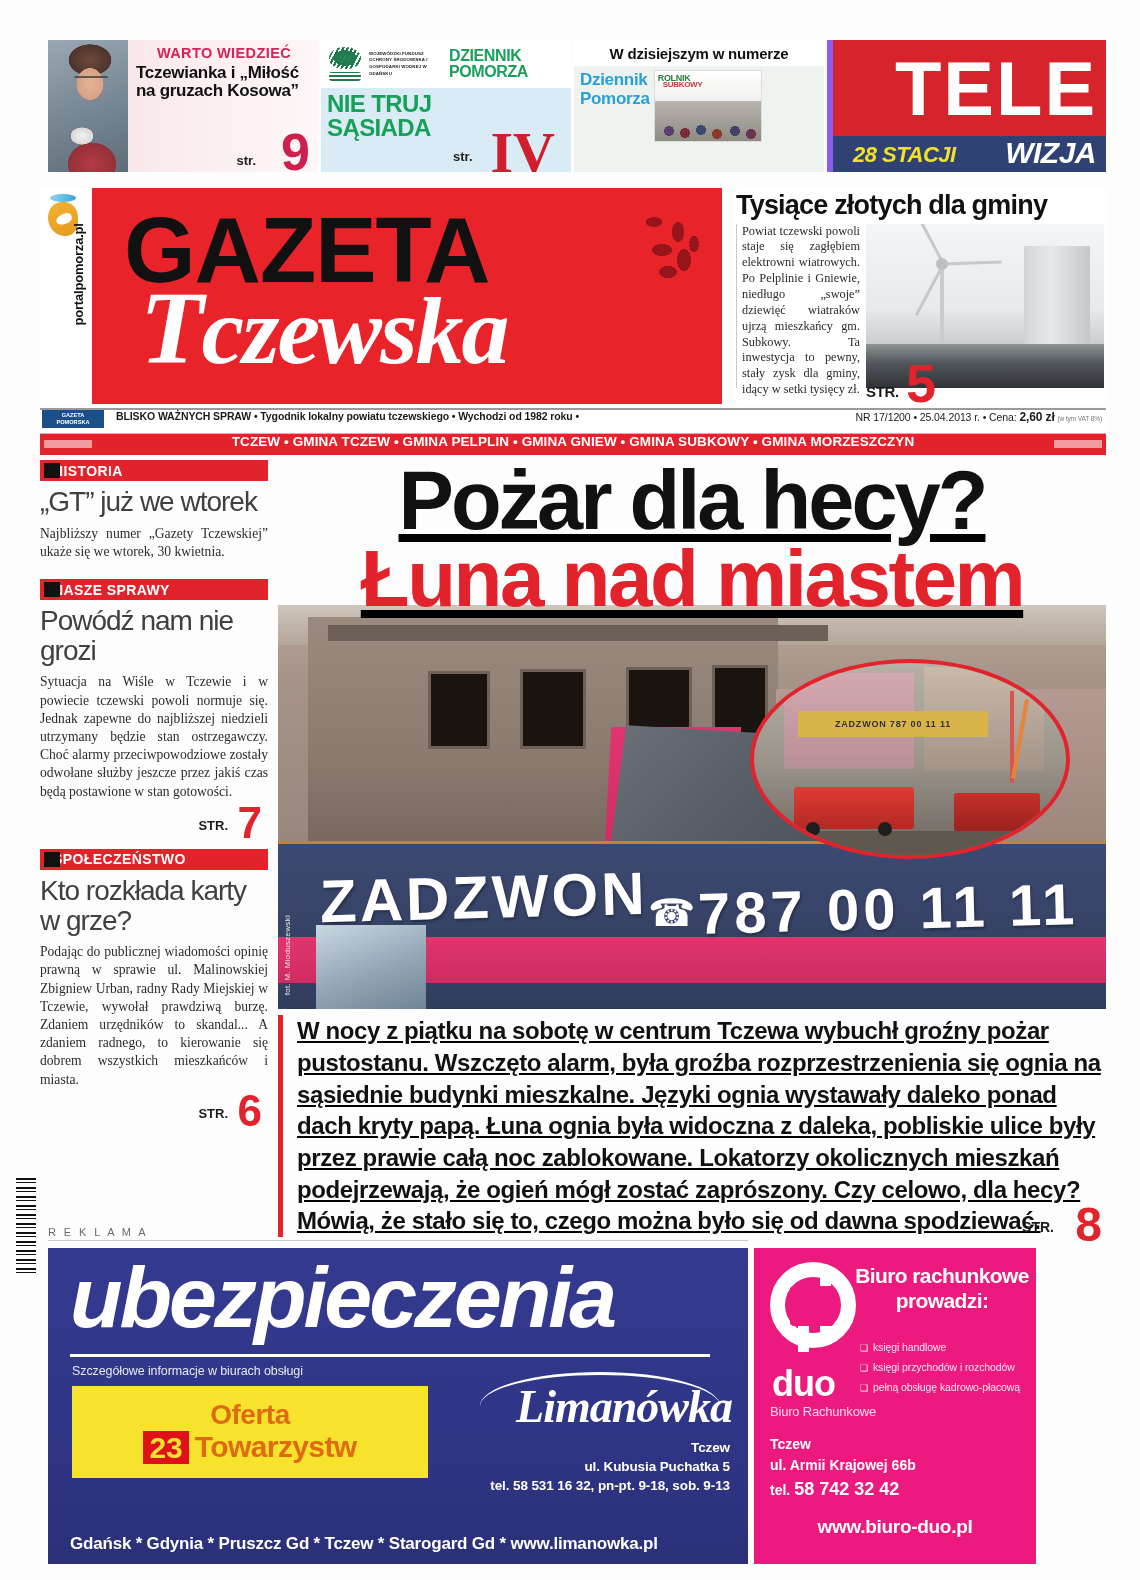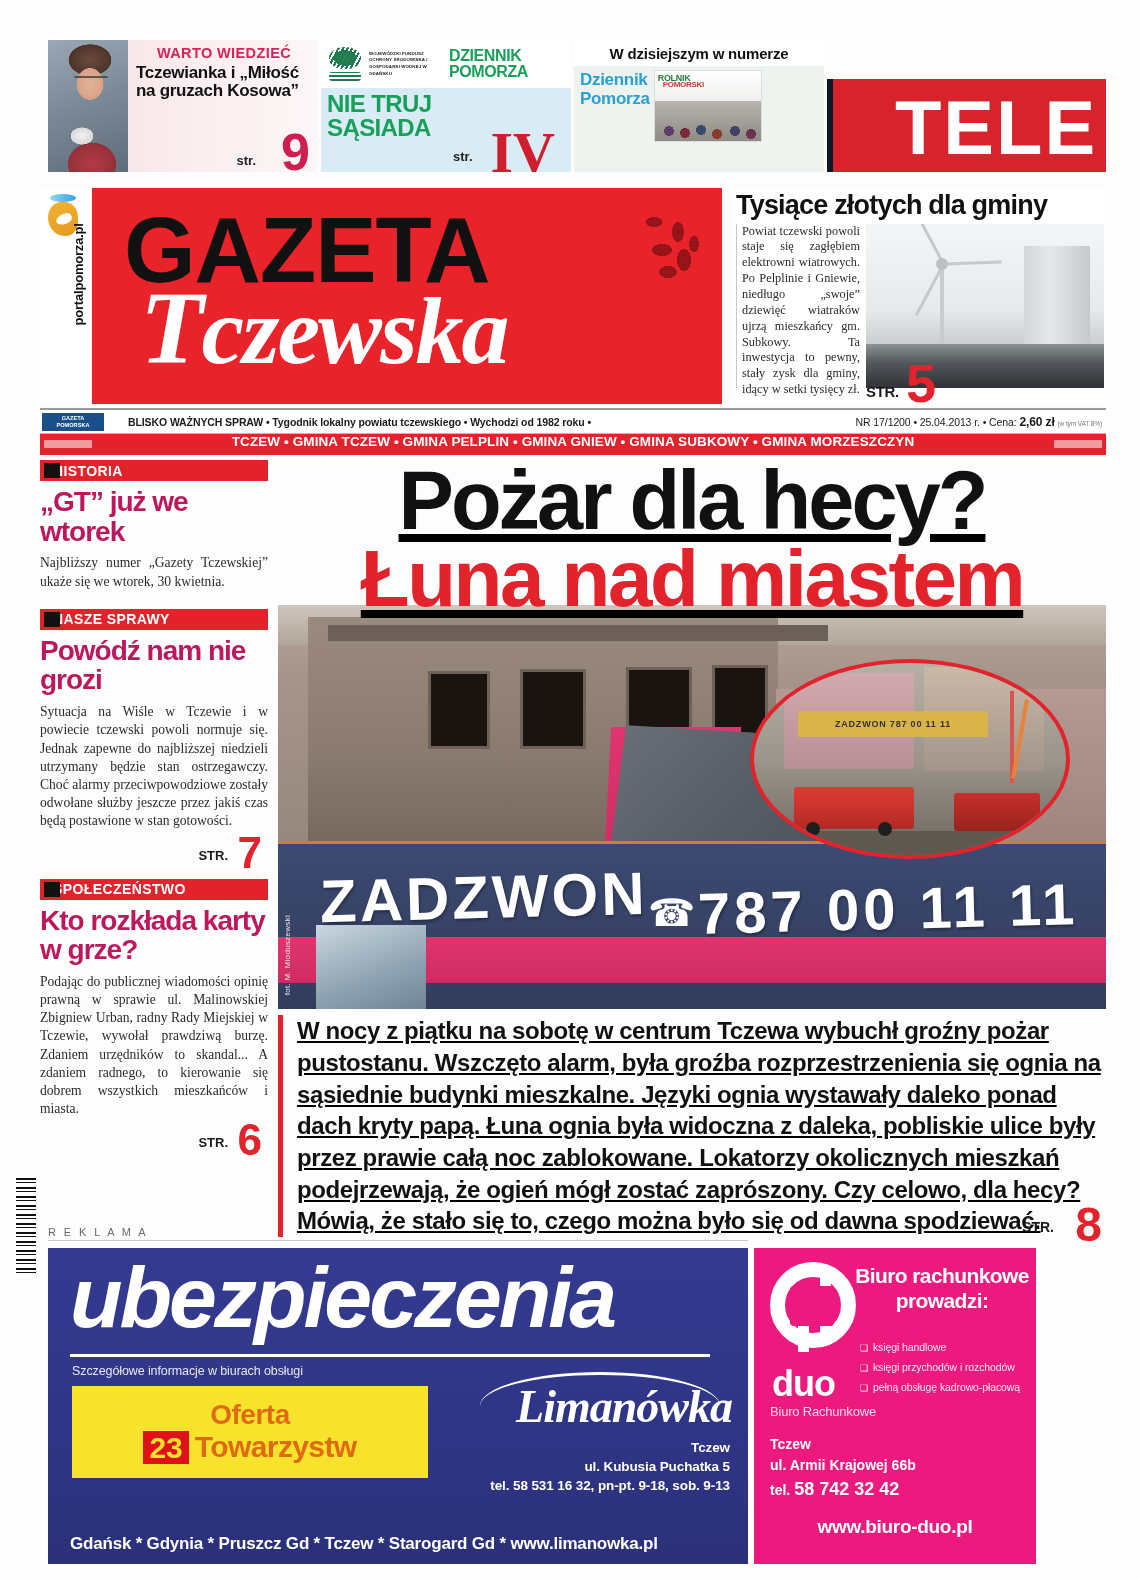--- a/index.html
+++ b/index.html
@@ -86,21 +86,21 @@
       radial-gradient(circle 5px at 14px 30px,#5a3f6e 0 100%, transparent 0),
       radial-gradient(circle 5px at 30px 32px,#7a2b3a 0 100%, transparent 0),
       radial-gradient(circle 5px at 46px 29px,#3a4a6e 0 100%, transparent 0),
       radial-gradient(circle 5px at 62px 33px,#8a3a2a 0 100%, transparent 0),
       radial-gradient(circle 5px at 80px 30px,#44406a 0 100%, transparent 0),
       radial-gradient(circle 5px at 96px 33px,#6a3350 0 100%, transparent 0),
       linear-gradient(180deg,#b9b5ae 0%,#8e8a84 100%);
   }
 
   
-  .promo4 { flex:1; background:#0f172a; padding-left:6px;margin-top:39px; }
+  .promo4 { flex:1; background:#8b5cf6; padding-left:6px; }
   .tele-wrap { width:100%; height:132px; background:#d7242c; position:relative; }
   .tele-word {
     position:absolute; left:14px; top:4px; width:298px; height:88px;
     display:flex; align-items:center; justify-content:center;
     font-size:76px; font-weight:bold; color:#ffffff; letter-spacing:2px;
     -webkit-text-stroke: 0px;
     text-shadow:
        3px 0 0 #d7242c, -3px 0 0 #d7242c, 0 3px 0 #d7242c, 0 -3px 0 #d7242c;
   }
   .tele-bar { position:absolute; left:0; bottom:0; width:100%; height:36px; background:#2e4374; }
@@ -182,21 +182,21 @@
     position:absolute; left:0; bottom:0; width:100%; height:44px;
     background:linear-gradient(180deg,#8d9294 0%,#50555a 45%,#2f3336 100%);
   }
   .side-str { position:absolute; left:136px; bottom:4px; font-size:15px; font-weight:bold; color:#1a1a1a; letter-spacing:-.3px; }
   .side-num { position:absolute; left:176px; bottom:-6px; font-size:54px; font-weight:bold; color:#e2232c; line-height:1; }
 
   
   .info-bar {
     position:absolute; left:40px; top:408px; width:1066px; height:26px;
     border-top:2px solid #9a9a9a; border-bottom:1px solid #bdbdbd;
-    display:flex; align-items:center; background:#fff;gap:12px;
+    display:flex; background:#fff;
   }
   .pomorska-badge {
     width:62px; height:18px; margin-left:2px; flex:0 0 62px;
     background:#1b4f8a; color:#fff; font-size:5.6px; font-weight:bold;
     display:flex; flex-direction:column; align-items:center; justify-content:center; line-height:1.25;
   }
   .info-left { font-size:10.5px; font-weight:bold; color:#1a1a1a; margin-left:12px; letter-spacing:-.1px; }
   .info-right { margin-left:auto; margin-right:4px; font-size:10.5px; color:#1a1a1a; letter-spacing:-.1px; }
   .info-right b { font-size:12px; }
   .info-right .vat { font-size:6.5px; color:#777; }
@@ -212,21 +212,21 @@
 
   
   .left-col { position:absolute; left:40px; top:460px; width:228px; }
   .sec-label {
     height:21px; background:#e2232c; color:#fff; display:flex; align-items:center;
     font-size:14px; font-weight:bold; letter-spacing:.4px; padding-left:13px; position:relative;
     margin-bottom:6px;
   }
   .sec-label::before { content:""; position:absolute; left:4px; top:3px; width:16px; height:15px; background:#111; }
   .side-h {
-    font-size:28px; font-weight:bold; color:#be185d; line-height:1.06; letter-spacing:-1px; margin-bottom:8px;
+    font-size:28px; font-weight:normal; color:#404040; line-height:1.06; letter-spacing:-1px; margin-bottom:8px;
   }
   .side-p {
     font-family:"Liberation Serif", serif; font-size:13.6px; line-height:1.34;
     color:#2b2b2b; text-align:justify;
   }
   .strblk { position:relative; height:34px; }
   .strblk .s { position:absolute; right:40px; bottom:2px; font-size:13px; font-weight:bold; color:#1a1a1a; }
   .strblk .n { position:absolute; right:6px; bottom:-10px; font-size:44px; font-weight:bold; color:#e2232c; line-height:1; }
 
   
@@ -455,21 +455,21 @@
 
     <div class="promo-box promo3">
       <div class="promo3-head">W dzisiejszym w numerze</div>
       <div class="promo3-body">
         <div>
           <div class="promo3-left">Dziennik</div>
           <div class="promo3-left">Pomorza</div>
         </div>
         <div class="promo3-thumb">
           <div class="rb">ROLNIK</div>
-          <div class="rb2">POMORSKI</div>
+          <div class="rb2">SUBKOWY</div>
           <div class="ppl"></div>
         </div>
       </div>
     </div>
 
     <div class="promo-box promo4">
       <div class="tele-wrap">
         <div class="tele-word">TELE</div>
         <div class="tele-bar"></div>
         <div class="tele-stacji">28 STACJI</div>

